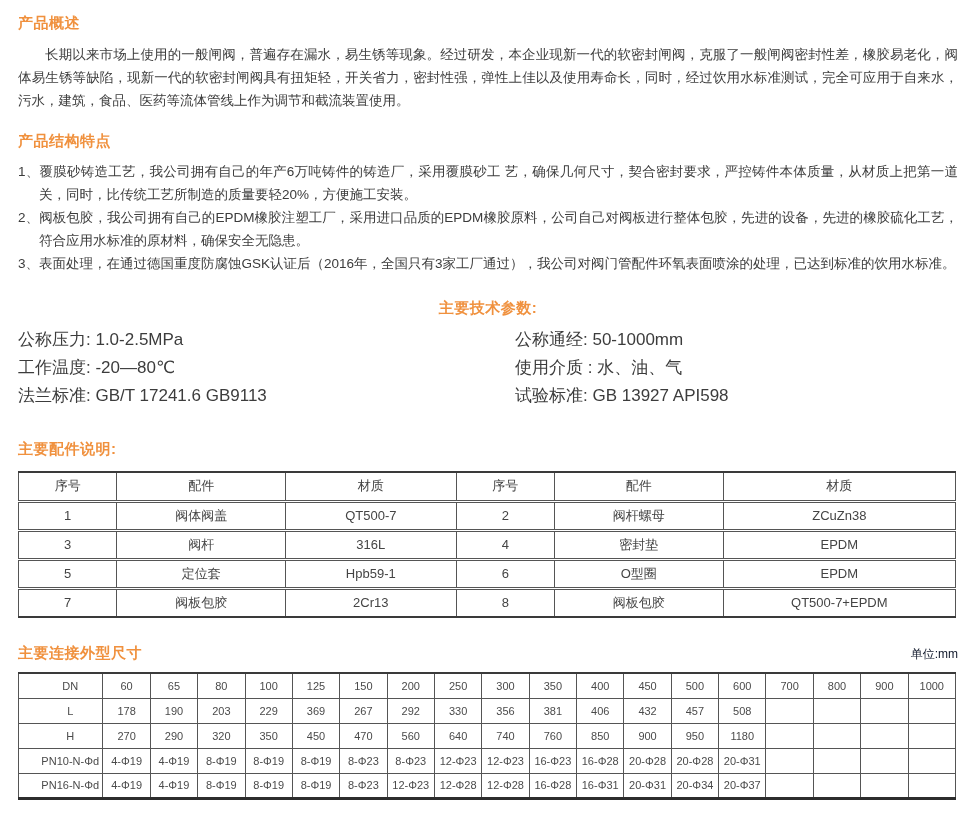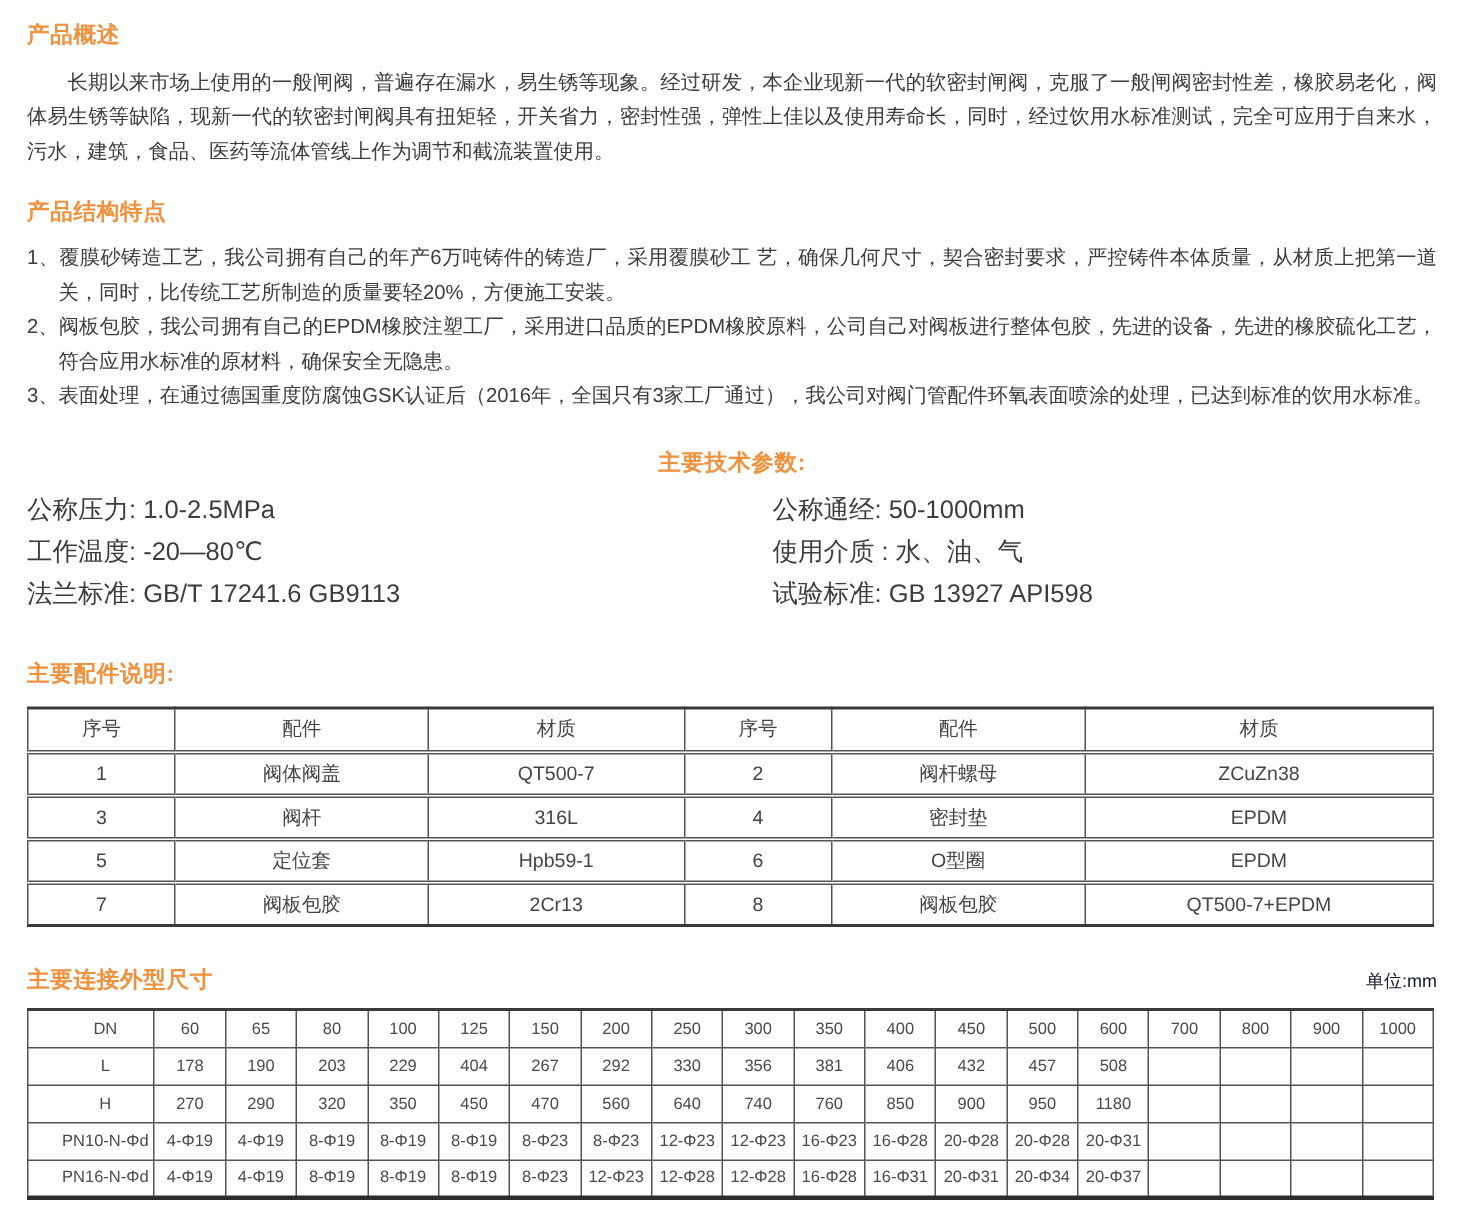--- a/index.html
+++ b/index.html
@@ -226,21 +226,21 @@
         <td>800</td>
         <td>900</td>
         <td>1000</td>
       </tr>
       <tr>
         <td>L</td>
         <td>178</td>
         <td>190</td>
         <td>203</td>
         <td>229</td>
-        <td>404</td>
+        <td>369</td>
         <td>267</td>
         <td>292</td>
         <td>330</td>
         <td>356</td>
         <td>381</td>
         <td>406</td>
         <td>432</td>
         <td>457</td>
         <td>508</td>
         <td></td>

